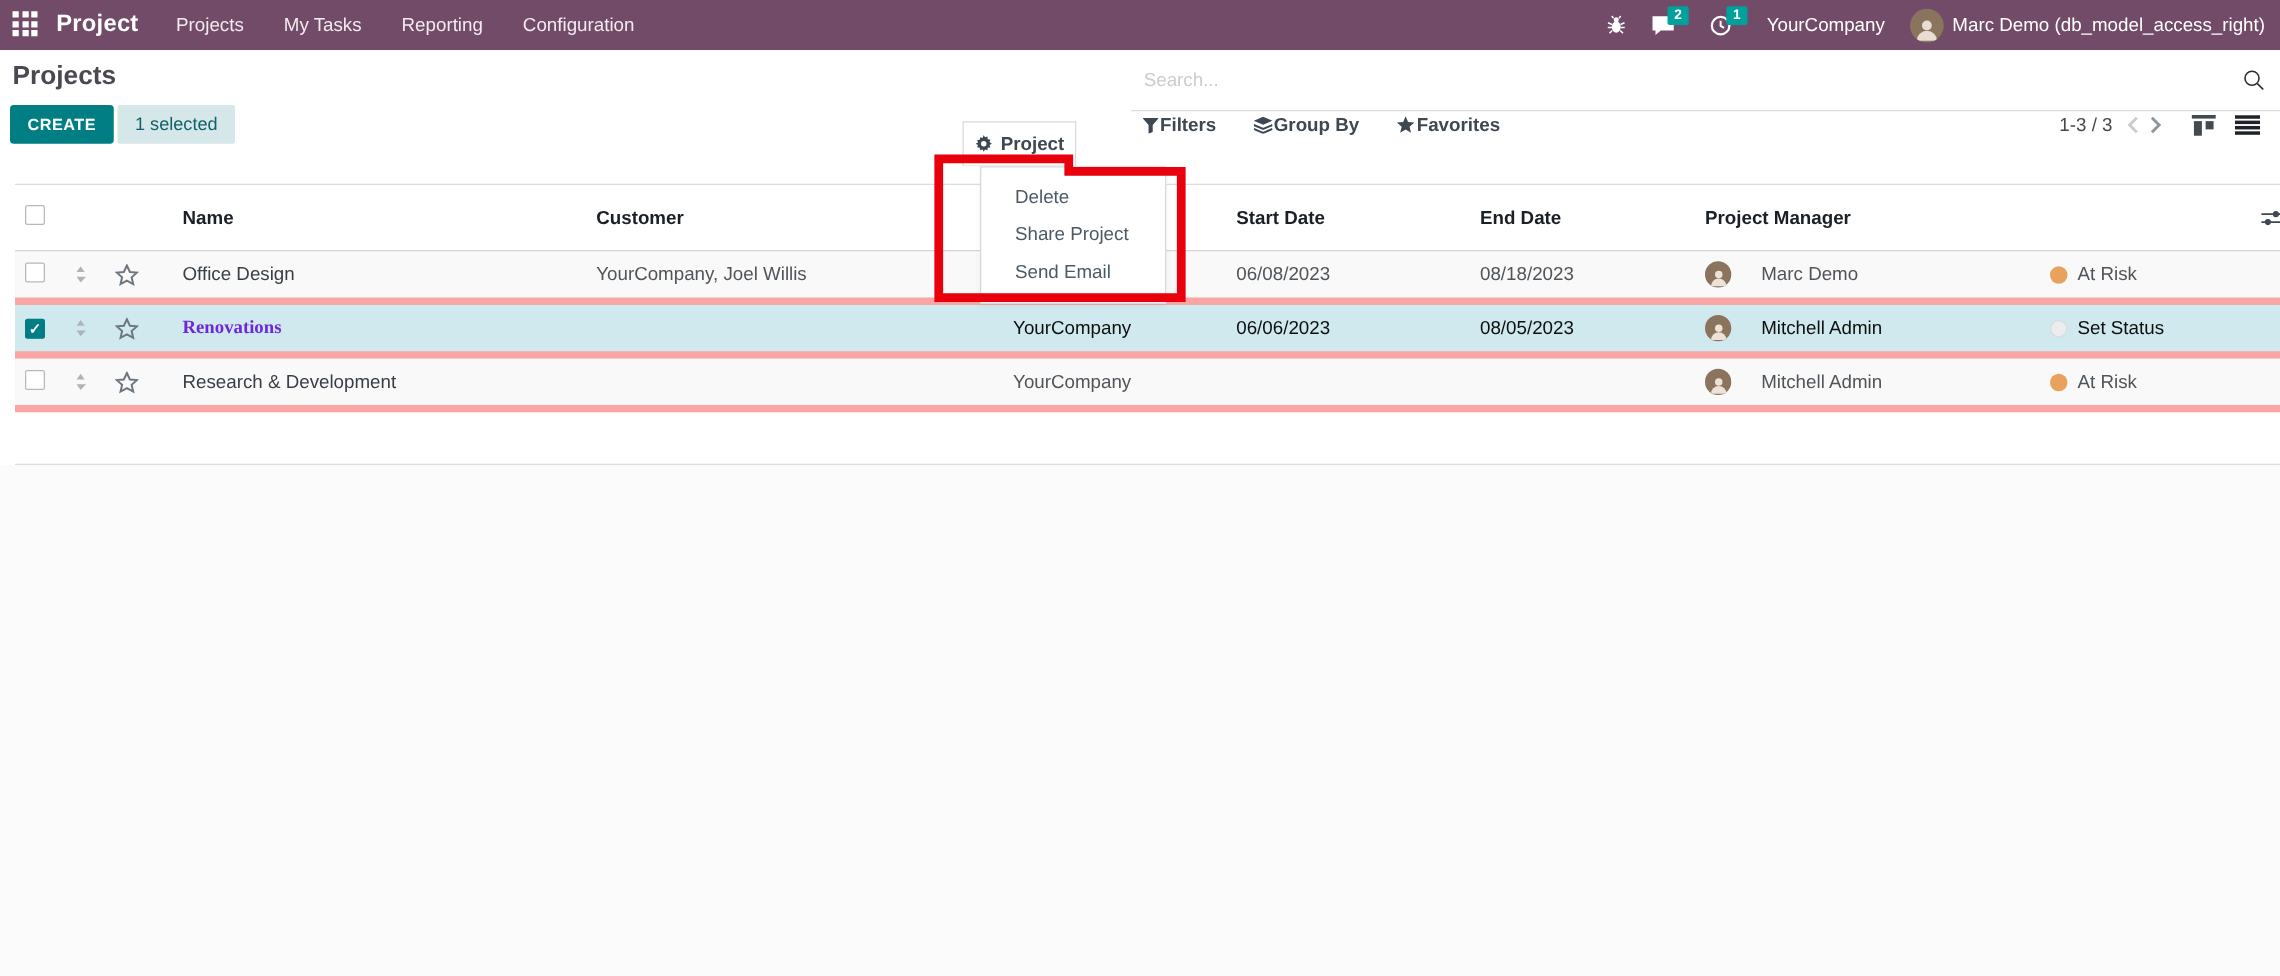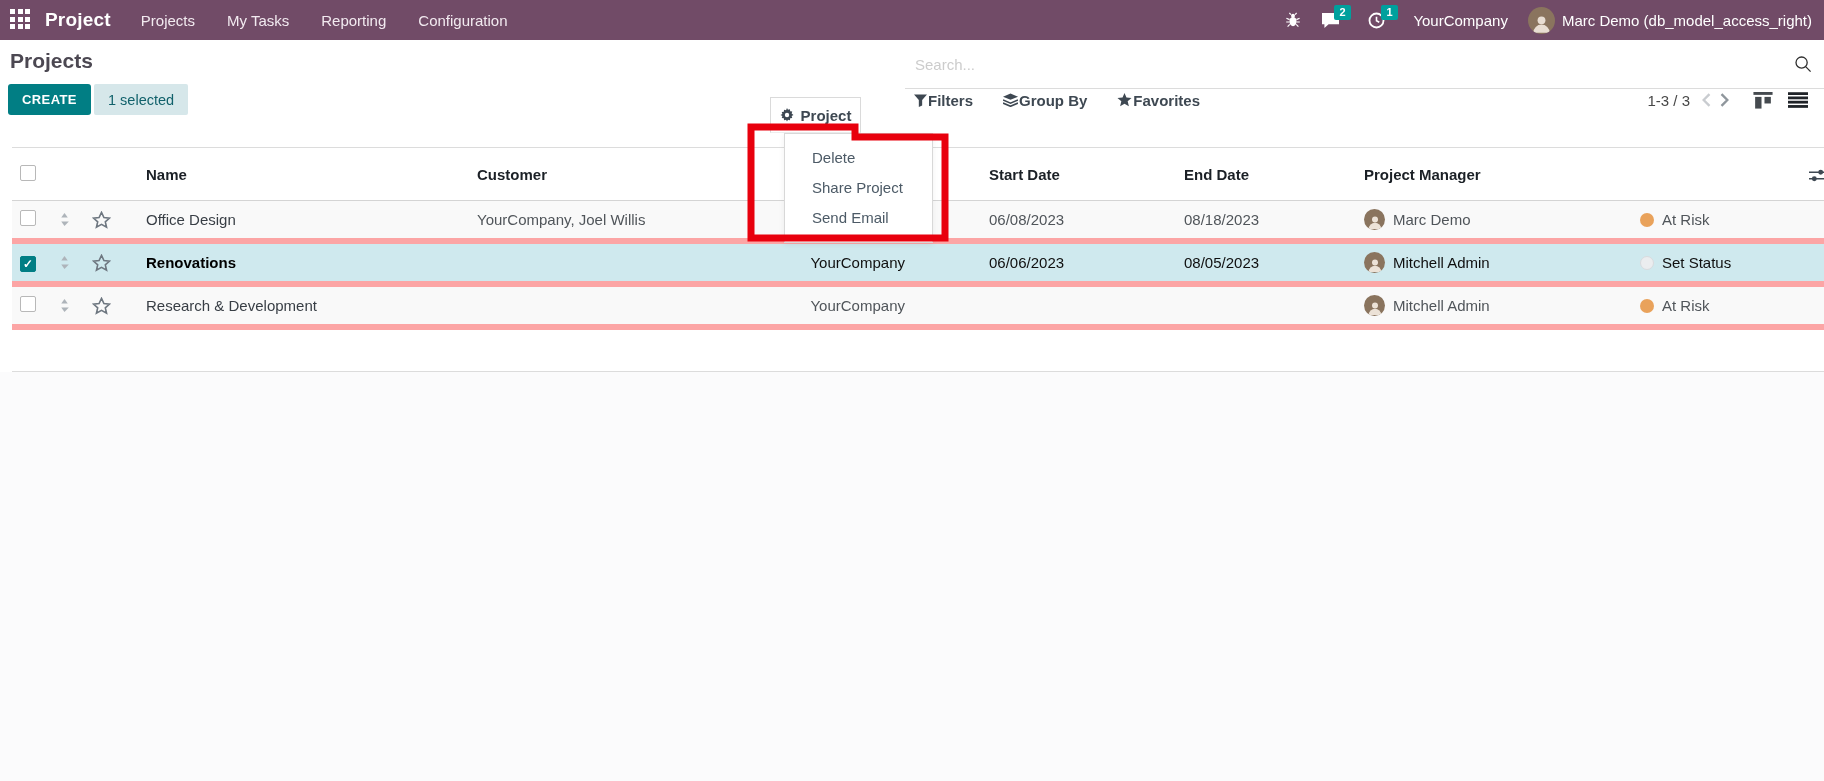--- a/index.html
+++ b/index.html
@@ -94,27 +94,27 @@
   .list-table { position: absolute; left: 12px; top: 147px; width: 1824px; z-index: 1; }
   .thead, .trow {
     display: grid;
     grid-template-columns: 48px 28px 36px 348px 517px 195px 180px 268px 1fr;
     align-items: center;
   }
   .thead { height: 54px; border-top: 1px solid #dcdcdc; border-bottom: 1px solid #d4d4d4; font-weight: bold; font-size: 15px; color: #1b2026; position: relative; }
   .trow { height: 43px; border-bottom: 6px solid #fca5a5; font-size: 15px; color: #50555a; cursor: pointer; }
   .trow:nth-child(odd) { background: #f9f9f9; }
   .trow.selected { background: var(--sel-bg); color: #0f0f0f; }
-  .trow.selected .cell-name { font-weight: bold; color: #000000; }
+  .trow.selected .cell-name { font-weight: bold; color: #6d28d9; font-family: Liberation Serif, serif; }
   .cell-select { padding-left: 8px; }
   .cell-name { padding-left: 22px; color: #383e45; }
   .thead .cell-name { padding-left: 22px; color: #1b2026; }
   .cell-customer { padding-left: 5px; padding-right: 84px; }
   .cell-status { padding-left: 8px; display: flex; align-items: center; gap: 8px; }
-  .cell-manager { display: flex; align-items: center; gap: 8px; }
+  .cell-manager { display: flex; align-items: center; gap: 24px; }
   .cb { width: 16px; height: 16px; border: 1px solid #b8b8b8; border-radius: 2px; background: #fff; display: inline-flex; align-items: center; justify-content: center; cursor: pointer; }
   .cb.checked { background: var(--accent); border-color: var(--accent); color: #fff; font-size: 12px; font-weight: bold; line-height: 1; }
   .handle, .row-star { display: inline-flex; align-items: center; cursor: pointer; }
   .row-star { margin-left: 4px; }
   .avatar-sm { width: 21px; height: 21px; border-radius: 50%; background: #8a745e; display: inline-flex; align-items: flex-end; justify-content: center; overflow: hidden; flex: none; }
   .dot { width: 14px; height: 14px; border-radius: 50%; flex: none; cursor: pointer; }
   .dot.at_risk { background: #e9a25b; }
   .dot.unset { background: #ebedef; border: 1px solid #d8dbde; }
   .opt-icon { position: absolute; right: 10px; top: 20px; cursor: pointer; }
   .empty-strip { height: 42px; border-bottom: 1px solid #dcdcdc; background: #fff; }

